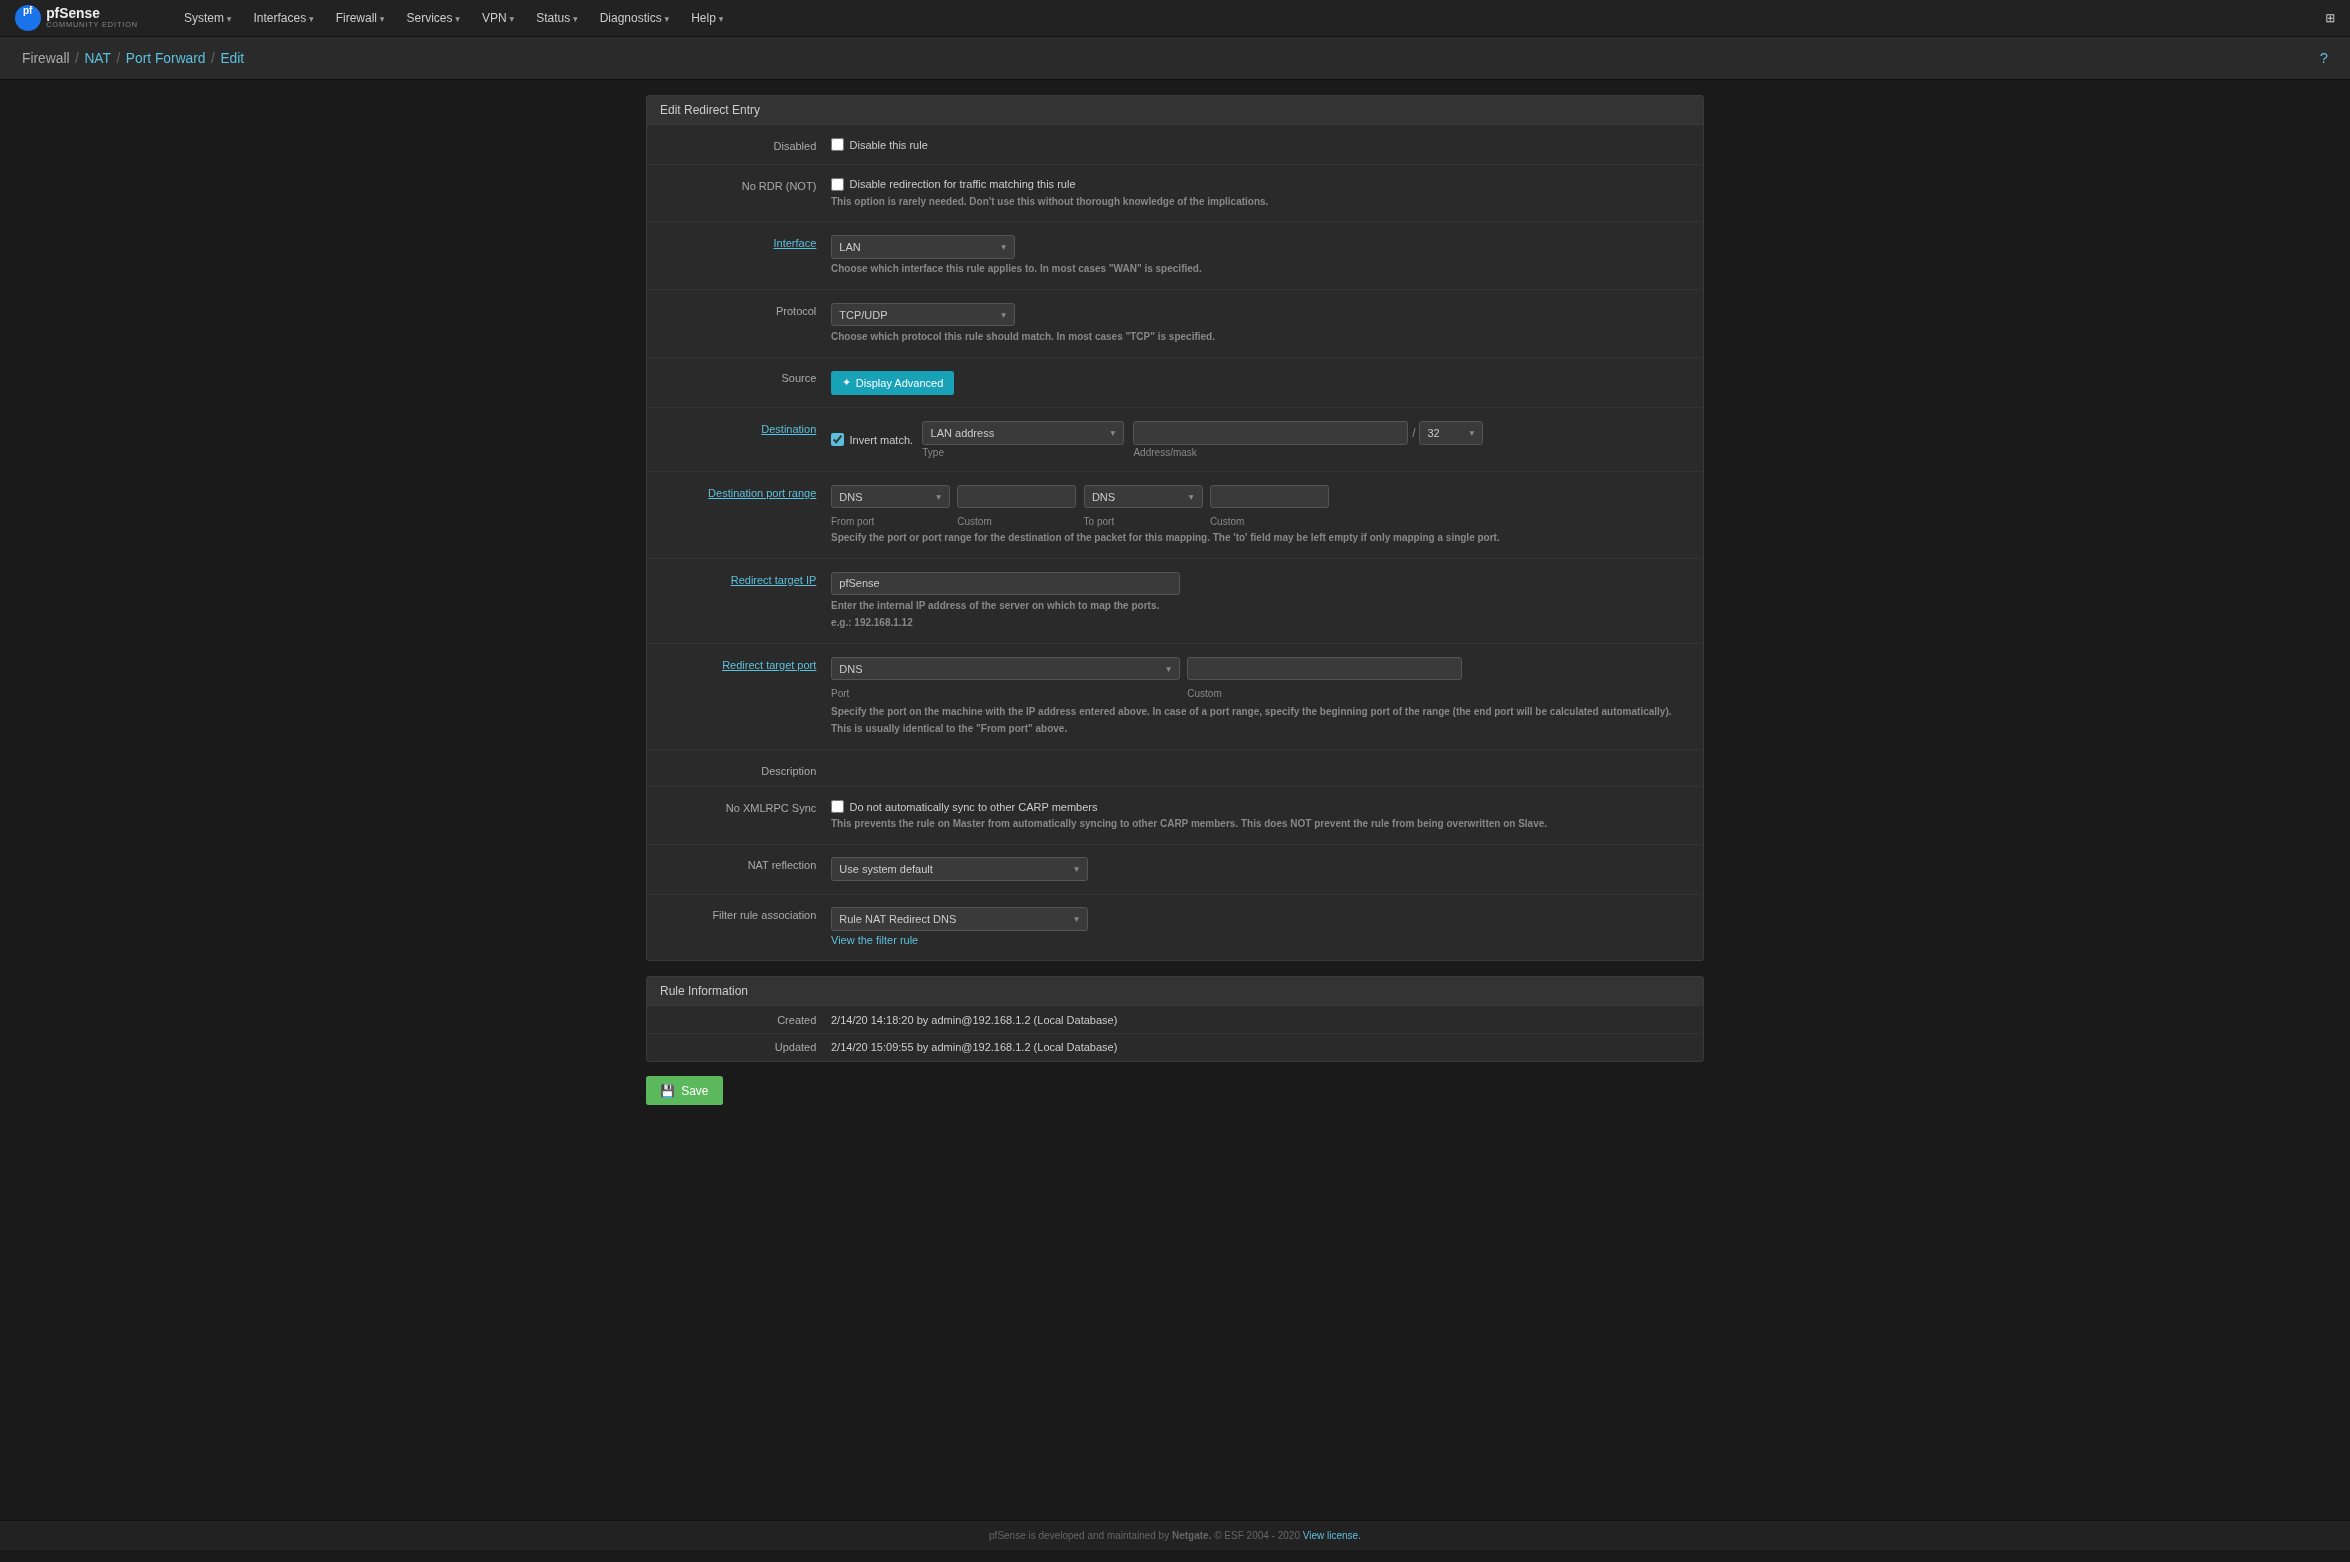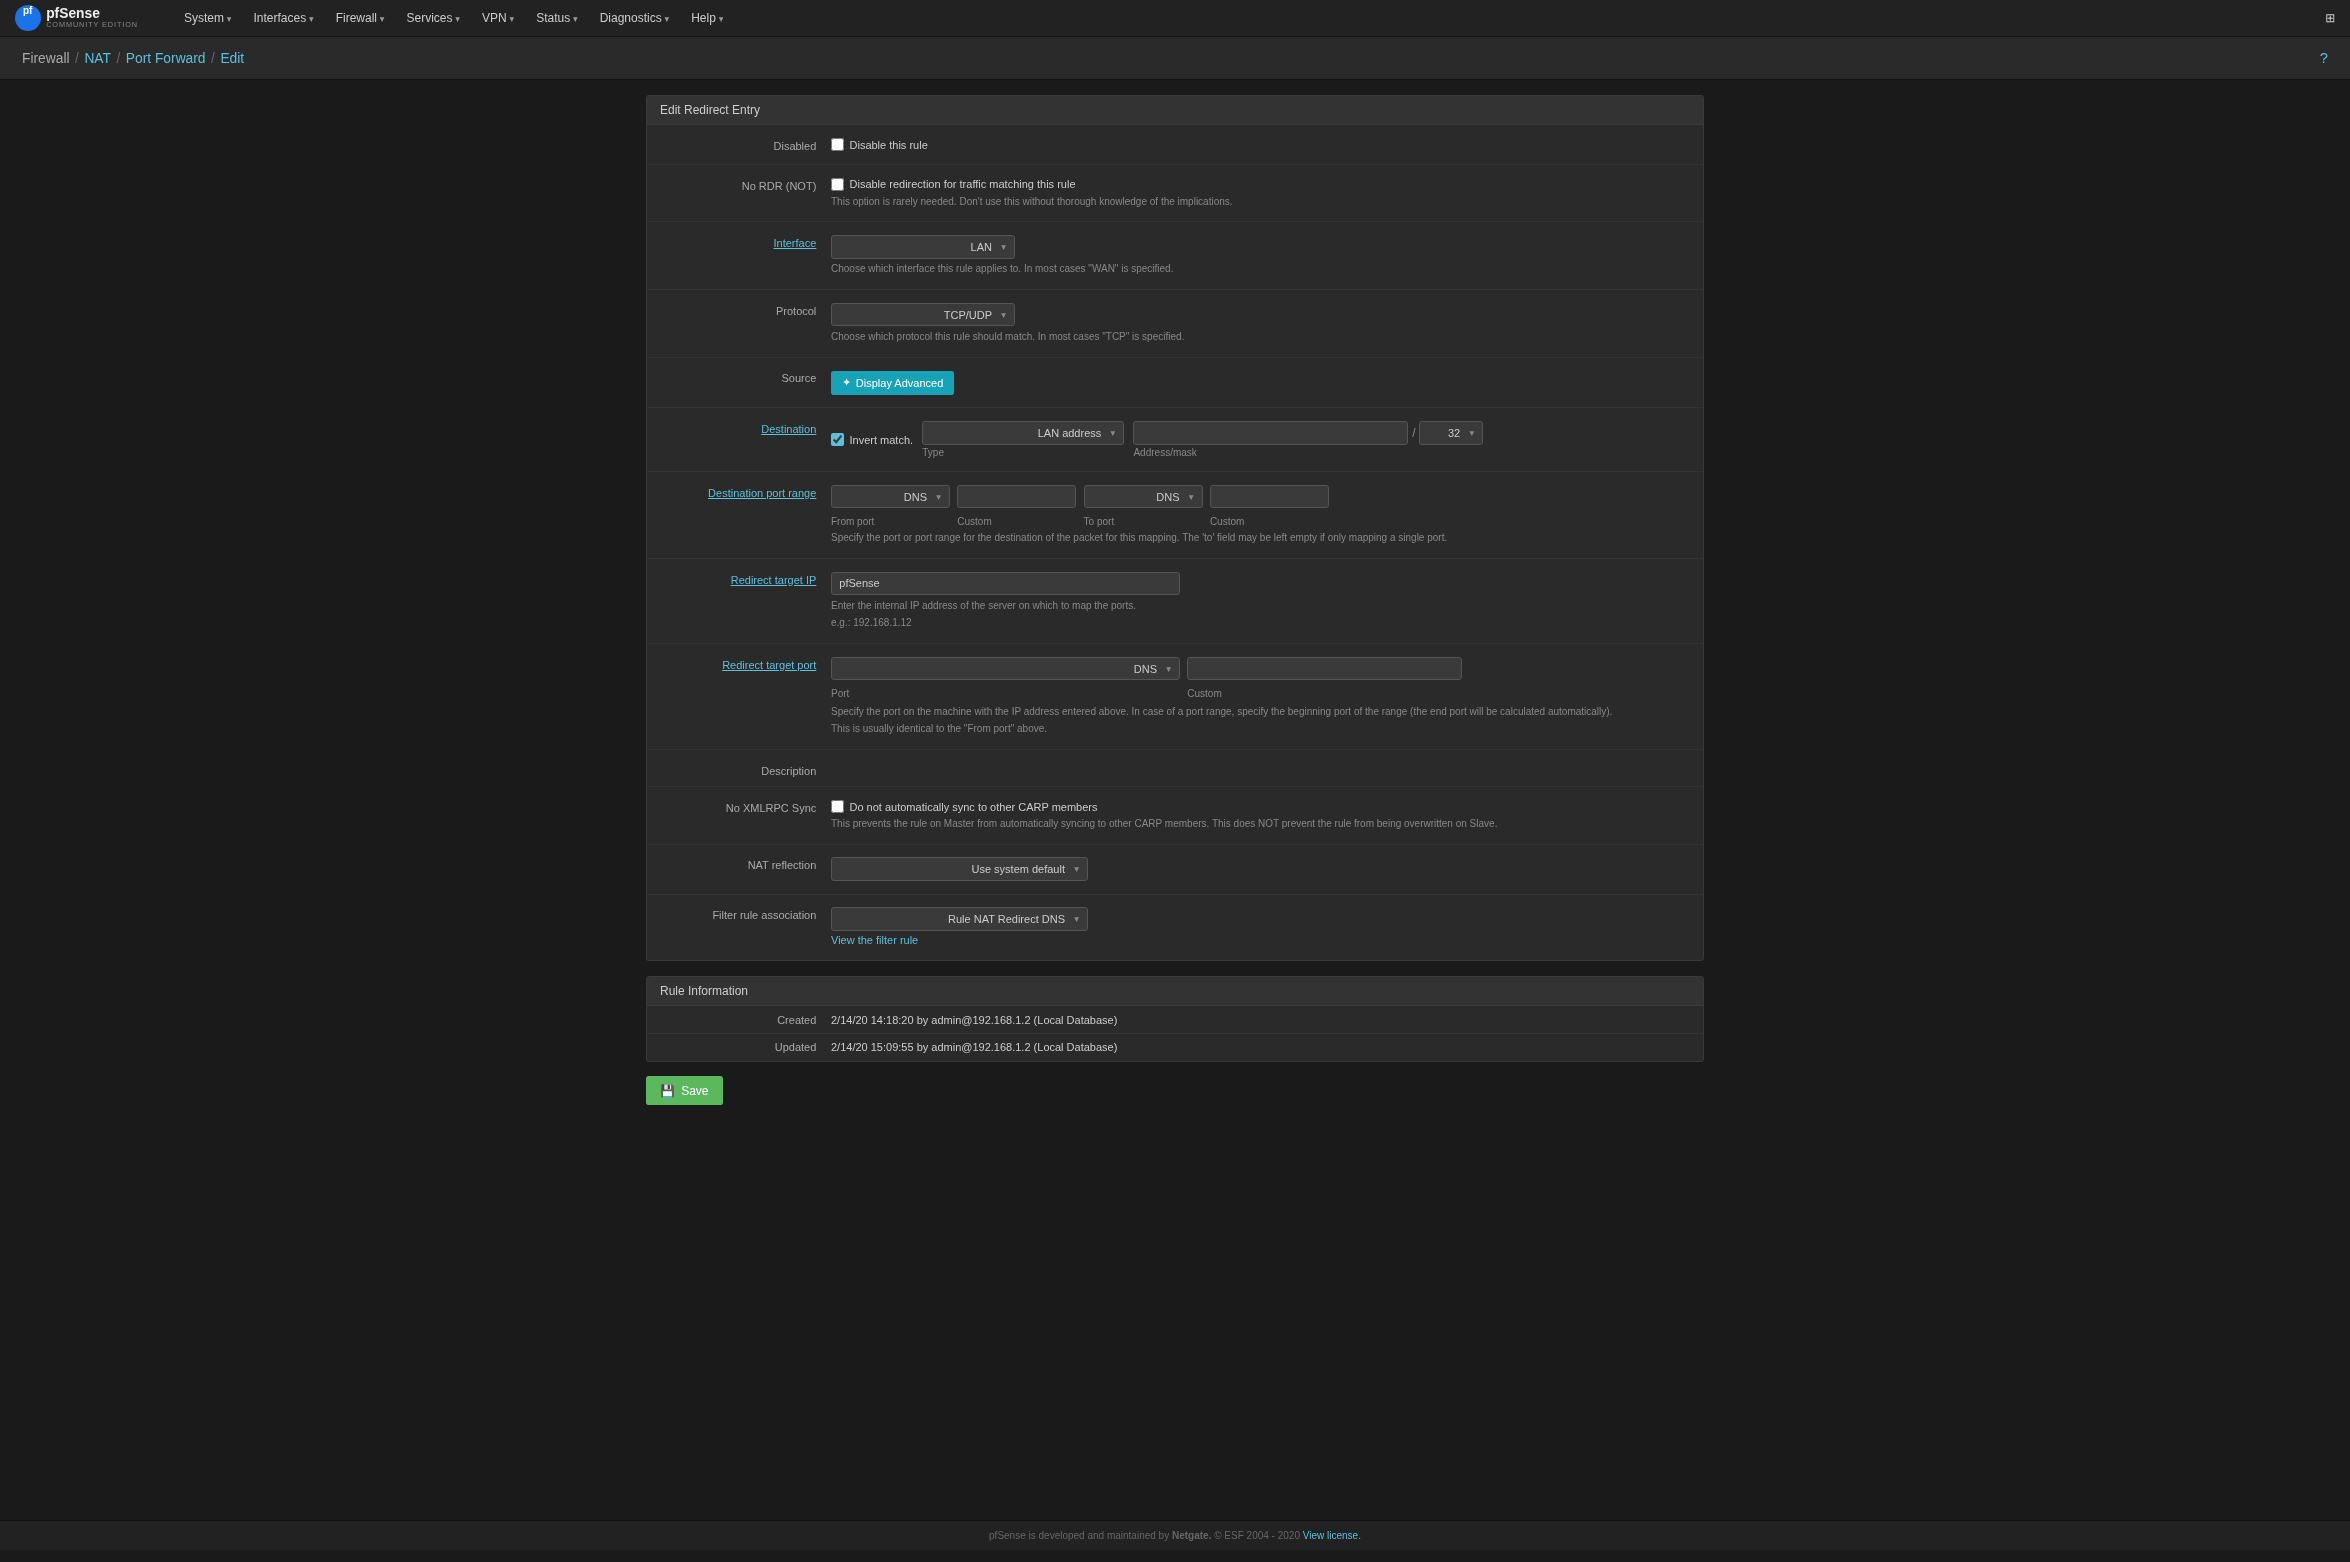--- a/index.html
+++ b/index.html
@@ -72,34 +72,34 @@
       width: 184px;
       min-width: 184px;
       text-align: right;
       padding: 5.5px 14.7px 0 0;
       color: #aaa;
       font-size: 11px;
     }
     .form-label a { color: #5bc0de; text-decoration: underline; cursor: pointer; }
     .form-content { flex: 1; padding: 3.7px 0; }
     .form-help {
-      font-size: 10px; color: #888; margin-top: 3.7px; line-height: 1.4;
+      font-size: 10px; color: #888; margin-top: 3.7px; line-height: 1.4; font-weight: bold;
     }
 
     
     input[type="text"], select, textarea {
       background: #3a3a3a;
       border: 0.9px solid #555;
       color: #ccc;
       padding: 4.6px 7.3px;
       font-size: 11px;
       border-radius: 2.8px;
       outline: none;
     }
-    select { appearance: none; -webkit-appearance: none; cursor: pointer; text-align: right; }
+    select { appearance: none; -webkit-appearance: none; cursor: pointer; }
     .select-wrapper { position: relative; display: inline-block; }
     .select-wrapper::after {
       content: '▼';
       position: absolute; right: 7.3px; top: 50%; transform: translateY(-50%);
       font-size: 8.3px; color: #888; pointer-events: none;
     }
     .select-wrapper select { padding-right: 22px; }
 
     input[type="checkbox"] { accent-color: #5bc0de; cursor: pointer; margin-right: 5.5px; }
 

